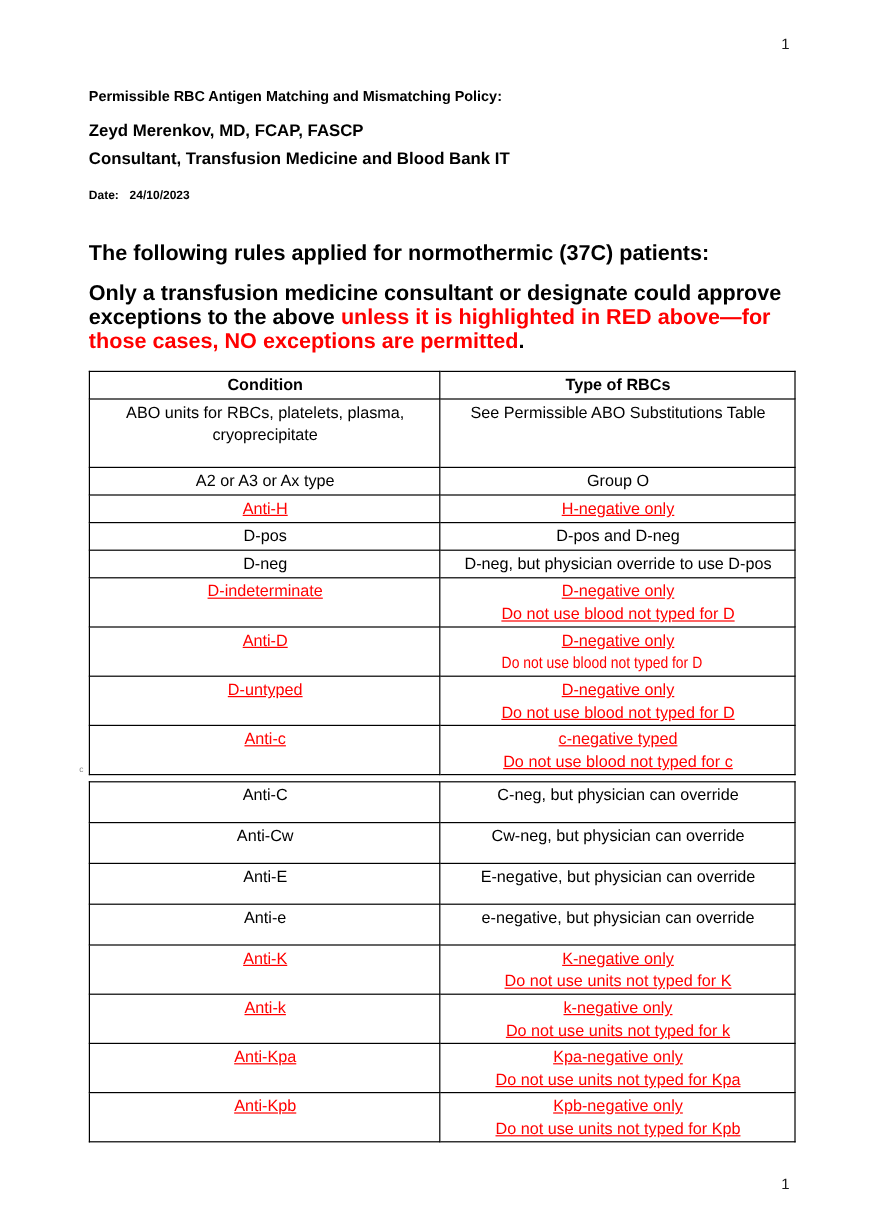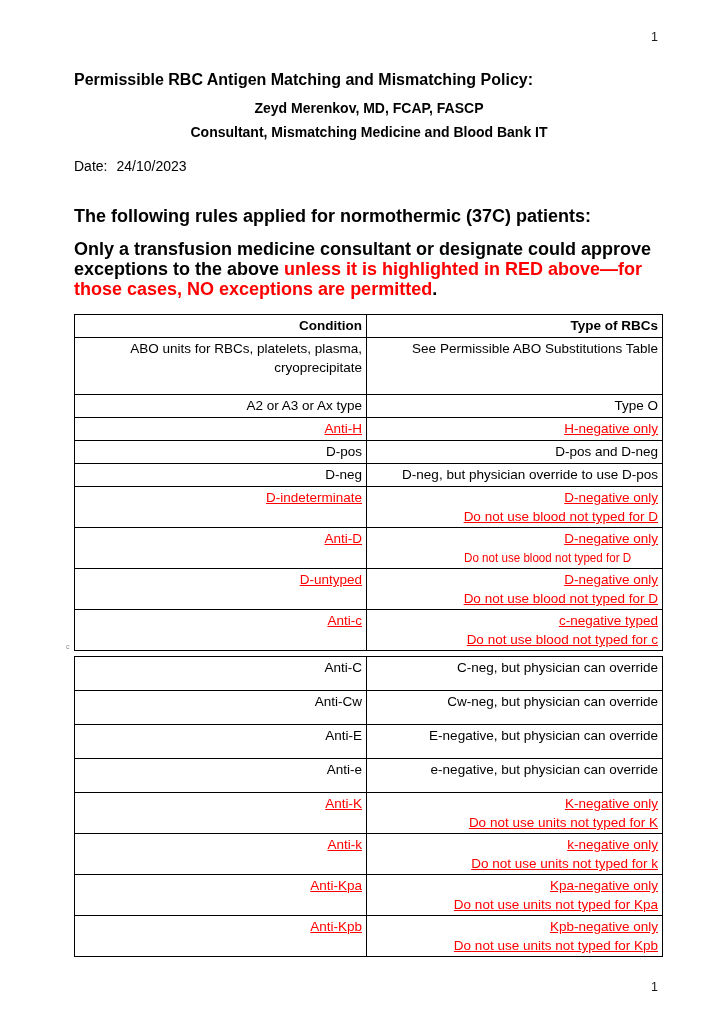--- a/index.html
+++ b/index.html
@@ -16,43 +16,43 @@
   }
   .pagenum{
     position:absolute;right:66px;font-size:12.5px;color:#1a1a1a;
   }
   .pagenum.top{top:30px;}
   .pagenum.bottom{top:980px;}
   .content{
     position:absolute;left:74px;top:70px;width:590px;
   }
   .doc-title{
-    font-size:16px;font-weight:bold;line-height:20px;margin:0 0 6px 0;
+    font-size:12px;font-weight:bold;line-height:20px;margin:0 0 6px 0;
   }
   .byline{
-    font-size:14px;font-weight:bold;line-height:24px;margin:0;text-align:center;
+    font-size:14px;font-weight:bold;line-height:24px;margin:0;
   }
   .date-line{
-    font-size:14px;font-weight:normal;margin-top:14px;
+    font-size:10px;font-weight:bold;margin-top:14px;
   }
   .date-line .date-value{margin-left:9px;}
   .rules-heading{
     font-size:18px;font-weight:bold;margin-top:32px;
   }
   .exceptions{
     font-size:18px;font-weight:bold;line-height:20px;margin-top:12px;width:588px;
   }
   .exceptions .red-run{color:var(--red);}
   .policy-table{
     border-collapse:collapse;width:588px;table-layout:fixed;
     font-size:13.5px;
   }
   .policy-table td,.policy-table th{
     border:1px solid var(--border);
-    vertical-align:top;text-align:right;
+    vertical-align:top;text-align:center;
     padding:1px 4px 1px 5px;line-height:19px;font-weight:normal;
   }
   .policy-table th{font-weight:bold;height:20px;}
   .col-condition{width:292px;}
   .col-type{width:296px;}
   #table1{margin-top:15px;}
   #table1 td{height:20px;}
   #table1 tr.tall td{height:54px;}
   #table2{margin-top:5px;}
   #table2 td{height:31px;}
@@ -68,21 +68,21 @@
 </head>
 <body>
 
 <div class="pagenum top">1</div>
 
 <div class="content">
 
   <div class="doc-title">Permissible RBC Antigen Matching and Mismatching Policy:</div>
 
   <div class="byline">Zeyd Merenkov, MD, FCAP, FASCP</div>
-  <div class="byline">Consultant, Mismatching Medicine and Blood Bank IT</div>
+  <div class="byline">Consultant, Transfusion Medicine and Blood Bank IT</div>
 
   <div class="date-line">
     <span>Date:</span><span class="date-value">24/10/2023</span>
   </div>
 
   <div class="rules-heading">The following rules applied for normothermic (37C) patients:</div>
 
   <div class="exceptions"><span>Only a transfusion medicine consultant or designate could approve exceptions to the above </span><span class="red-run">unless it is highlighted in RED above—for those cases, NO exceptions are permitted</span><span>.</span></div>
 
   <table class="policy-table" id="table1">
@@ -99,21 +99,21 @@
     <tbody>
         <tr class="tall">
           <td>ABO units for RBCs, platelets, plasma, cryoprecipitate</td>
           <td>
             <div>See Permissible ABO Substitutions Table</div>
           </td>
         </tr>
         <tr>
           <td>A2 or A3 or Ax type</td>
           <td>
-            <div>Type O</div>
+            <div>Group O</div>
           </td>
         </tr>
         <tr class="red">
           <td>Anti-H</td>
           <td>
             <div>H-negative only</div>
           </td>
         </tr>
         <tr>
           <td>D-pos</td>

